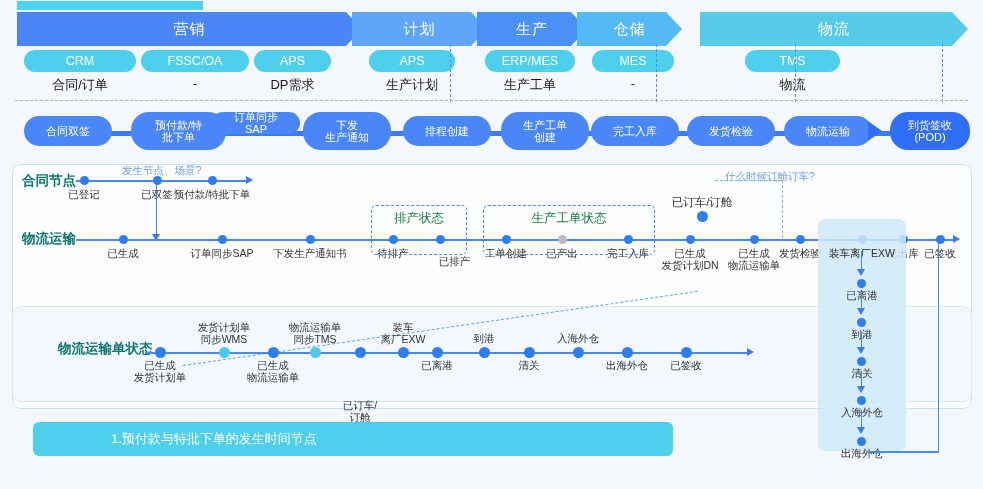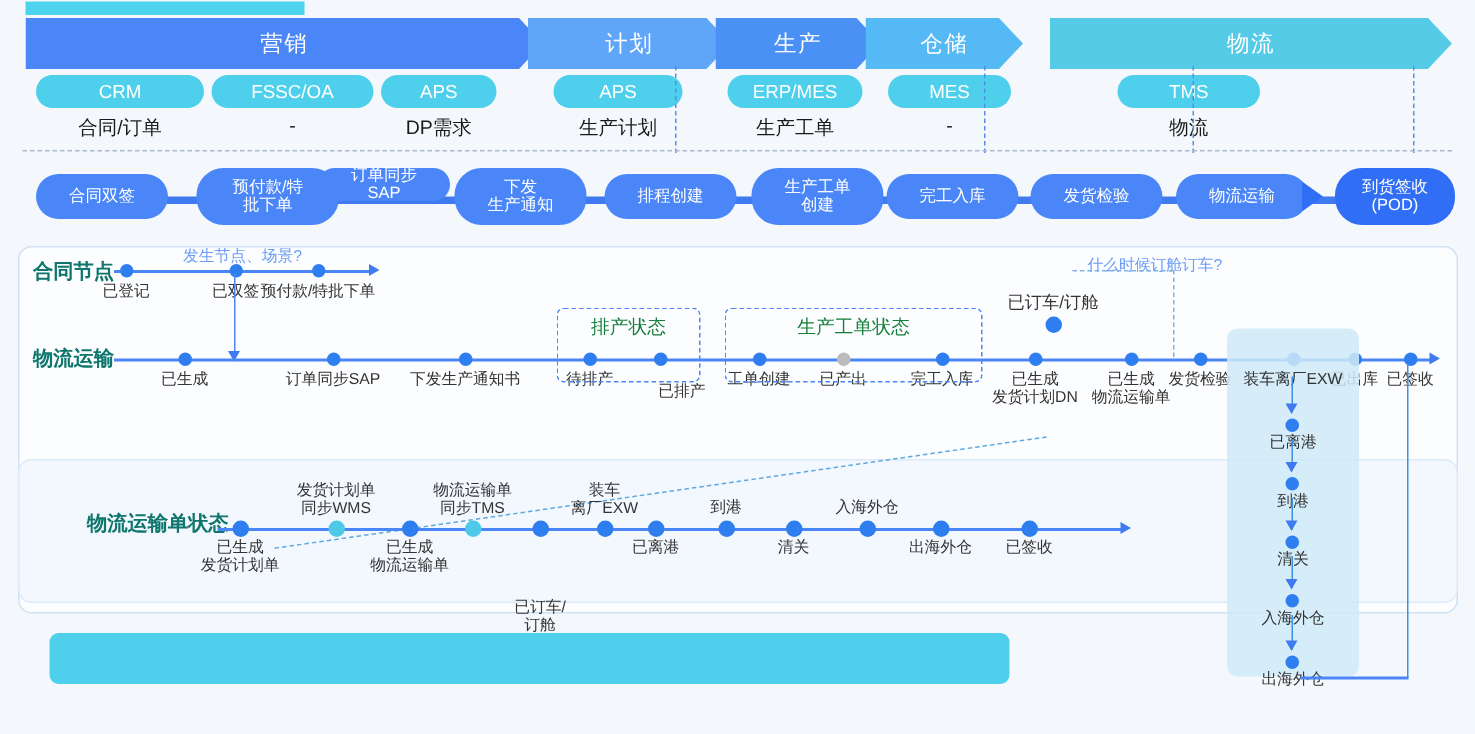--- a/index.html
+++ b/index.html
@@ -409,14 +409,15 @@
         <div>出海外仓</div>
       </div>
       <div class="dot big" style="left: 681px; top: 347px;"></div>
       <div class="nlabel" style="left: 636px; top: 360px; width: 100px;">
         <div>已签收</div>
       </div>
       <div class="tl-line" style="left: 183px; top: 357px; width: 0px;"></div>
     </div>
 
   <div class="banner">
+    <span class="b1">1.预付款与特批下单的发生时间节点</span>
   </div>
 </div>
 
 </body></html>

